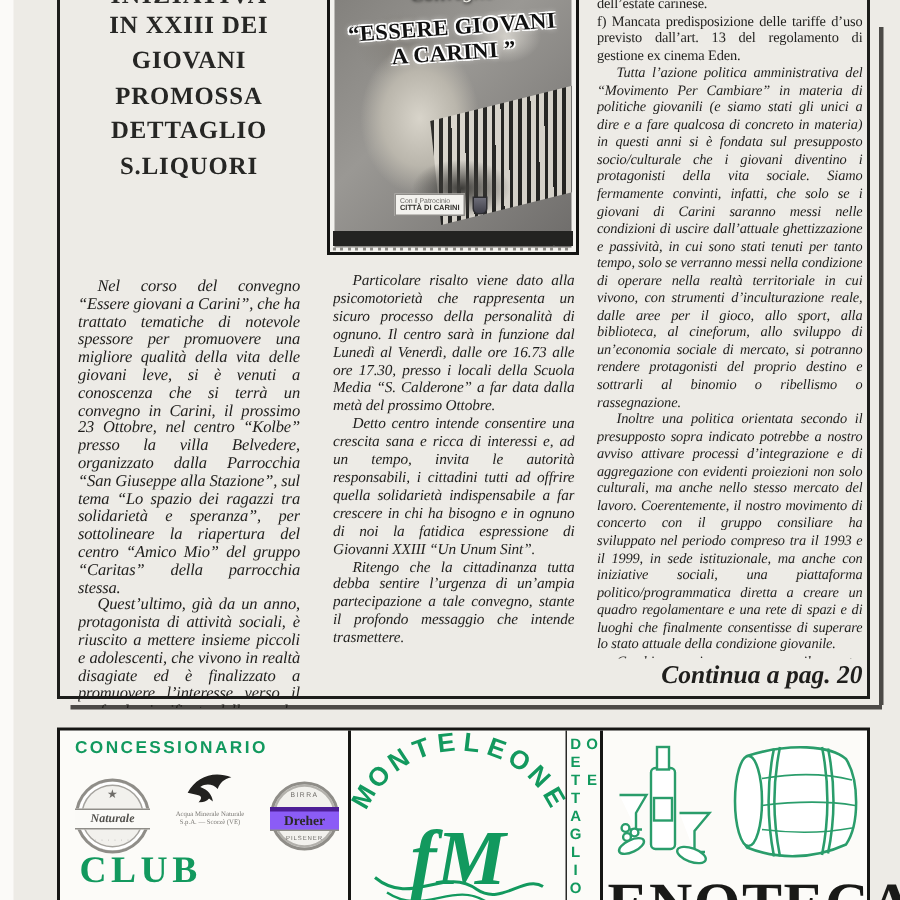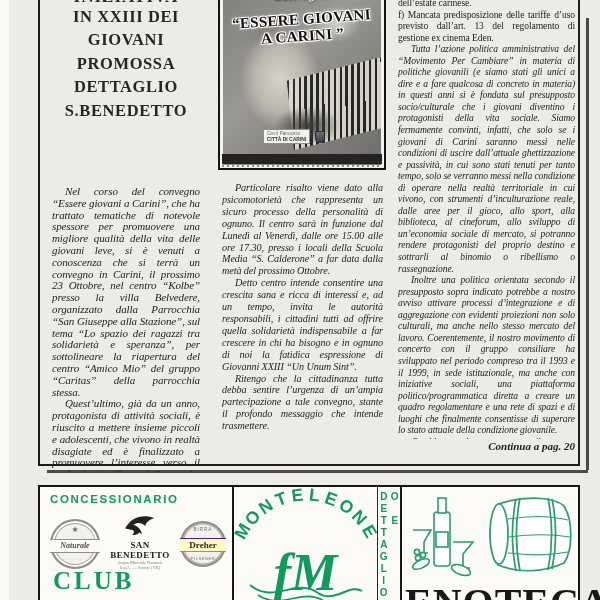--- a/index.html
+++ b/index.html
@@ -26,21 +26,21 @@
     font-size:11px;line-height:11.8px;}
 
   .col2-body{position:absolute;left:222px;top:182px;width:161px;height:262px;overflow:hidden;
     font-size:10.2px;line-height:11.9px;}
   .signature{position:absolute;left:222px;top:450px;width:161px;text-align:right;
     font-weight:bold;font-size:10.5px;letter-spacing:0.5px;color:#1f1e1c;}
 
   .col3-body{position:absolute;left:398px;top:-3px;width:177px;height:442px;overflow:hidden;
     font-size:9.6px;line-height:11.55px;}
   .continua{position:absolute;left:398px;top:440px;width:177px;text-align:right;
-    font-weight:bold;font-style:italic;font-size:11px;color:#1f1e1c;}
+    font-weight:bold;font-style:italic;font-size:17px;color:#1f1e1c;}
 
   
   .poster{position:absolute;box-sizing:border-box;left:218px;top:-12px;width:168px;height:182px;
     border:2px solid #141412;background:#f3f2ee;padding:3px;}
   .photo{position:absolute;inset:3px;overflow:hidden;background:
     radial-gradient(55px 70px at 36% 50%, #d8d4ca 0%, #bab6ac 45%, rgba(150,148,142,0) 72%),
     radial-gradient(45px 35px at 28% 22%, #84817b 0%, rgba(0,0,0,0) 65%),
     radial-gradient(40px 30px at 72% 18%, #d2cfc8 0%, rgba(0,0,0,0) 60%),
     linear-gradient(135deg,#82807c 0%,#9a9894 40%,#6e6c6a 100%);}
   .piano-keys{position:absolute;right:-6px;top:44%;width:62%;height:40%;
@@ -87,22 +87,22 @@
     font-style:italic;font-weight:bold;font-size:8px;color:#514f4b;line-height:12px;}
   .heineken .arc-dots{position:absolute;bottom:5px;left:0;width:100%;text-align:center;
     font-size:4px;color:#8f8d88;letter-spacing:1px;}
   .sanbenedetto{position:absolute;left:58px;top:2px;width:76px;text-align:center;}
   .sb-name{font-size:9px;font-weight:bold;letter-spacing:0.4px;color:#22211f;margin-top:1px;}
   .sb-sub{font-size:4.5px;color:#7c7a76;line-height:5px;}
   .dreher{position:absolute;right:4px;top:10px;width:42px;height:42px;border-radius:50%;
     border:2px solid #8f8d88;background:#f2f1ed;box-shadow:inset 0 0 0 1.5px #b3b1ac;}
   .dreher .top{position:absolute;top:4px;width:100%;text-align:center;font-size:4.5px;
     letter-spacing:1px;color:#6e6c68;font-family:"Liberation Sans",sans-serif;}
-  .dreher .band{position:absolute;top:15px;left:-2px;right:-2px;height:12px;background:#fef9c3;
-    border-top:1px solid #4c1d95;border-bottom:1px solid #8f8d88;text-align:center;
+  .dreher .band{position:absolute;top:15px;left:-2px;right:-2px;height:12px;background:#8b5cf6;
+    border-top:3px solid #4c1d95;border-bottom:1px solid #8f8d88;text-align:center;
     font-weight:bold;font-size:9px;color:#2a2927;line-height:12px;}
   .dreher .bottom{position:absolute;bottom:4px;width:100%;text-align:center;font-size:4px;
     letter-spacing:0.6px;color:#6e6c68;font-family:"Liberation Sans",sans-serif;}
   .vini{position:absolute;top:80px;left:13px;font-weight:bold;font-size:25px;letter-spacing:3px;}
   .liquori{position:absolute;top:111px;left:13px;font-weight:bold;font-size:25px;letter-spacing:2px;}
 
   .panel2{position:absolute;left:194px;top:0;width:143px;bottom:0;}
   .arch{position:absolute;top:-16px;left:0;width:100%;height:120px;
     font-family:"Liberation Sans",sans-serif;font-weight:bold;font-size:17.5px;}
   .monogram{position:absolute;top:32px;left:0;width:100%;text-align:center;
@@ -128,21 +128,21 @@
   <div class="art-shadow-r"></div>
   <div class="art-shadow-b"></div>
 
   <div class="col1">
     <div class="hclip">INIZIATIVA</div>
     <div class="headline">
       <div>IN XXIII DEI</div>
       <div>GIOVANI</div>
       <div>PROMOSSA</div>
       <div>DETTAGLIO</div>
-      <div>S.BENEDETTO</div>
+      <div>S.LIQUORI</div>
     </div>
     <div class="col1-body bodytext ink">
       <p class="indent">Nel corso del convegno “Essere giovani a Carini”, che ha trattato tematiche di notevole spessore per promuovere una migliore qualità della vita delle giovani leve, si è venuti a conoscenza che si terrà un convegno in Carini, il prossimo 23 Ottobre, nel centro “Kolbe” presso la villa Belvedere, organizzato dalla Parrocchia “San Giuseppe alla Stazione”, sul tema “Lo spazio dei ragazzi tra solidarietà e speranza”, per sottolineare la riapertura del centro “Amico Mio” del gruppo “Caritas” della parrocchia stessa.</p>
       <p class="indent">Quest’ultimo, già da un anno, protagonista di attività sociali, è riuscito a mettere insieme piccoli e adolescenti, che vivono in realtà disagiate ed è finalizzato a promuovere l’interesse verso il profondo significato della scuola, le attività creative, nascoste nell’intimo di ognuno in ordine all’espressione grafica, pittorica,</p>
     </div>
   </div>
 
   <div class="poster">
     <div class="photo">
       <div class="piano-keys"></div>
@@ -158,21 +158,21 @@
       <div class="l2">CITTÀ DI CARINI</div>
     </div>
     <div class="crest"></div>
     <div class="sponsor-strip">
       <span>LIONS CLUB CARINI - CIDEA LIONS - ROTARY CLUB CIRCE SAN - KIWANIS CLUB - CITTÀ DI CARINI</span>
     </div>
     <div class="dotted-row"></div>
   </div>
 
   <div class="col2-body bodytext ink">
-    <p class="indent">Particolare risalto viene dato alla psicomotorietà che rappresenta un sicuro processo della personalità di ognuno. Il centro sarà in funzione dal Lunedì al Venerdì, dalle ore 15.00 alle ore 17.30, presso i locali della Scuola Media “S. Calderone” a far data dalla metà del prossimo Ottobre.</p>
+    <p class="indent">Particolare risalto viene dato alla psicomotorietà che rappresenta un sicuro processo della personalità di ognuno. Il centro sarà in funzione dal Lunedì al Venerdì, dalle ore 16.73 alle ore 17.30, presso i locali della Scuola Media “S. Calderone” a far data dalla metà del prossimo Ottobre.</p>
     <p class="indent">Detto centro intende consentire una crescita sana e ricca di interessi e, ad un tempo, invita le autorità responsabili, i cittadini tutti ad offrire quella solidarietà indispensabile a far crescere in chi ha bisogno e in ognuno di noi la fatidica espressione di Giovanni XXIII “Un Unum Sint”.</p>
     <p class="indent">Ritengo che la cittadinanza tutta debba sentire l’urgenza di un’ampia partecipazione a tale convegno, stante il profondo messaggio che intende trasmettere.</p>
   </div>
 
   <div class="col3-body bodytext ink">
     <p>dell’estate carinese.</p>
     <p>f) Mancata predisposizione delle tariffe d’uso previsto dall’art. 13 del regolamento di gestione ex cinema Eden.</p>
     <p class="indent">Tutta l’azione politica amministrativa del “Movimento Per Cambiare” in materia di politiche giovanili (e siamo stati gli unici a dire e a fare qualcosa di concreto in materia) in questi anni si è fondata sul presupposto socio/culturale che i giovani diventino i protagonisti della vita sociale. Siamo fermamente convinti, infatti, che solo se i giovani di Carini saranno messi nelle condizioni di uscire dall’attuale ghettizzazione e passività, in cui sono stati tenuti per tanto tempo, solo se verranno messi nella condizione di operare nella realtà territoriale in cui vivono, con strumenti d’inculturazione reale, dalle aree per il gioco, allo sport, alla biblioteca, al cineforum, allo sviluppo di un’economia sociale di mercato, si potranno rendere protagonisti del proprio destino e sottrarli al binomio o ribellismo o rassegnazione.</p>
     <p class="indent">Inoltre una politica orientata secondo il presupposto sopra indicato potrebbe a nostro avviso attivare processi d’integrazione e di aggregazione con evidenti proiezioni non solo culturali, ma anche nello stesso mercato del lavoro. Coerentemente, il nostro movimento di concerto con il gruppo consiliare ha sviluppato nel periodo compreso tra il 1993 e il 1999, in sede istituzionale, ma anche con iniziative sociali, una piattaforma politico/programmatica diretta a creare un quadro regolamentare e una rete di spazi e di luoghi che finalmente consentisse di superare lo stato attuale della condizione giovanile.</p>
     <p class="indent">Cambiare pagina, rompere con il passato, avviare una politica che collocasse i giovani al centro della vita sociale del paese è stata una nostra costante preoccupazione. Nessun al-</p>
@@ -185,21 +185,20 @@
       <div class="logo-row">
         <div class="heineken">
           <div class="star">★</div>
           <div class="band">Naturale</div>
           <div class="arc-dots">· · · · · ·</div>
         </div>
         <div class="sanbenedetto">
           <svg width="34" height="22" viewBox="0 0 52 34">
             <path d="M3 24 C12 7 30 1 48 8 C40 10 36 14 34 20 C29 15 22 14 16 18 C24 21 28 26 29 33 L25 30 C23 33 19 34 14 34 C18 30 18 27 12 26 Z" fill="#22211f"></path>
           </svg>
-          <div class="sb-name">SAN BENEDETTO</div>
           <div class="sb-sub">Acqua Minerale Naturale</div>
           <div class="sb-sub">S.p.A. — Scorzè (VE)</div>
         </div>
         <div class="dreher">
           <div class="top">BIRRA</div>
           <div class="band">Dreher</div>
           <div class="bottom">PILSENER</div>
         </div>
       </div>
       <div class="vini accent" style="color: rgb(18, 153, 94);">CLUB</div>

